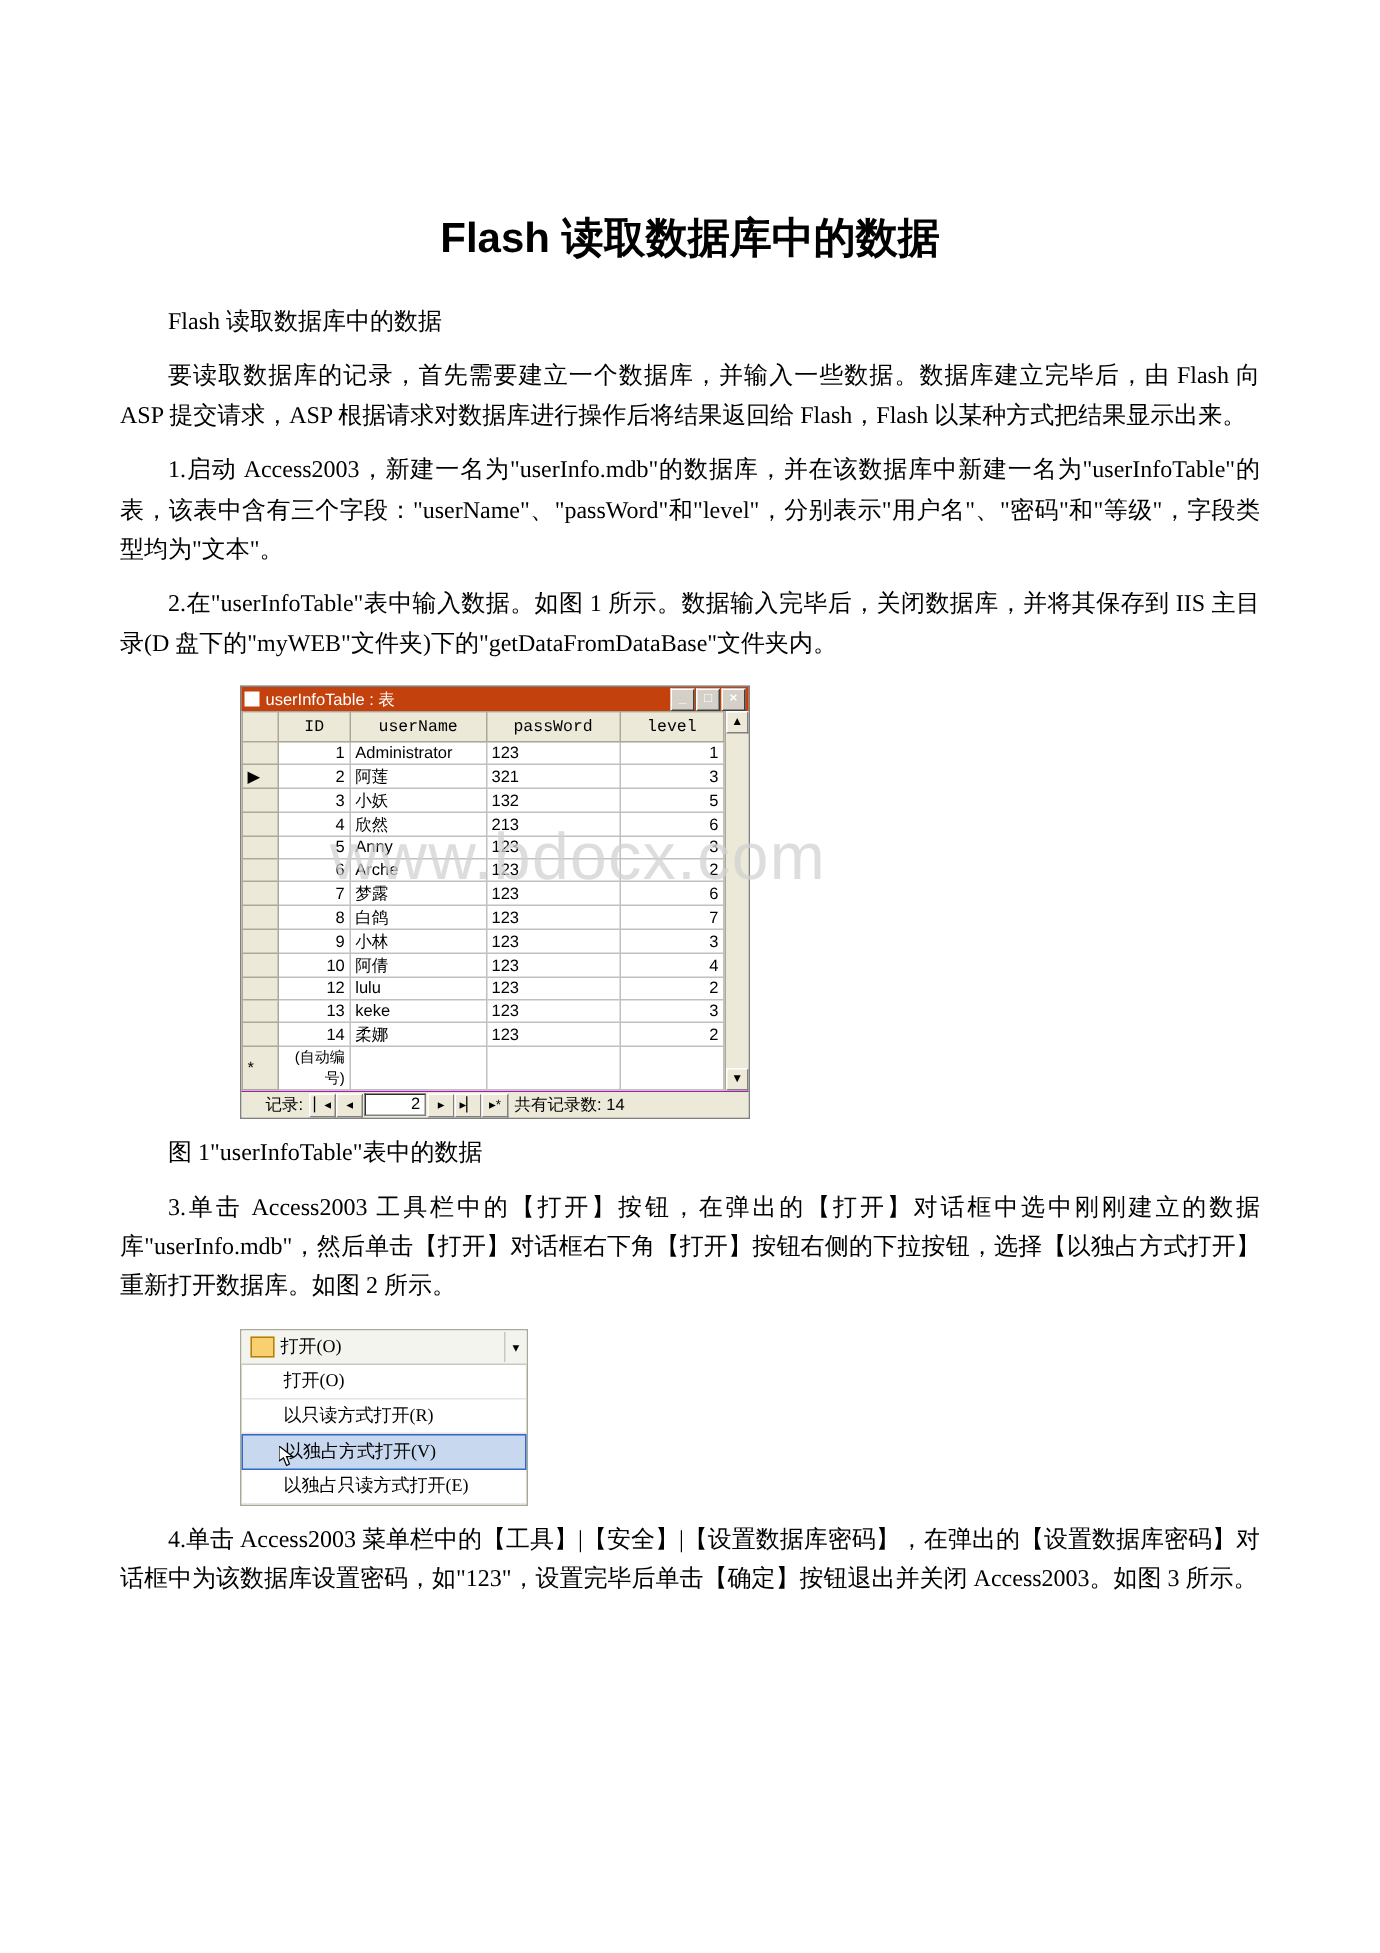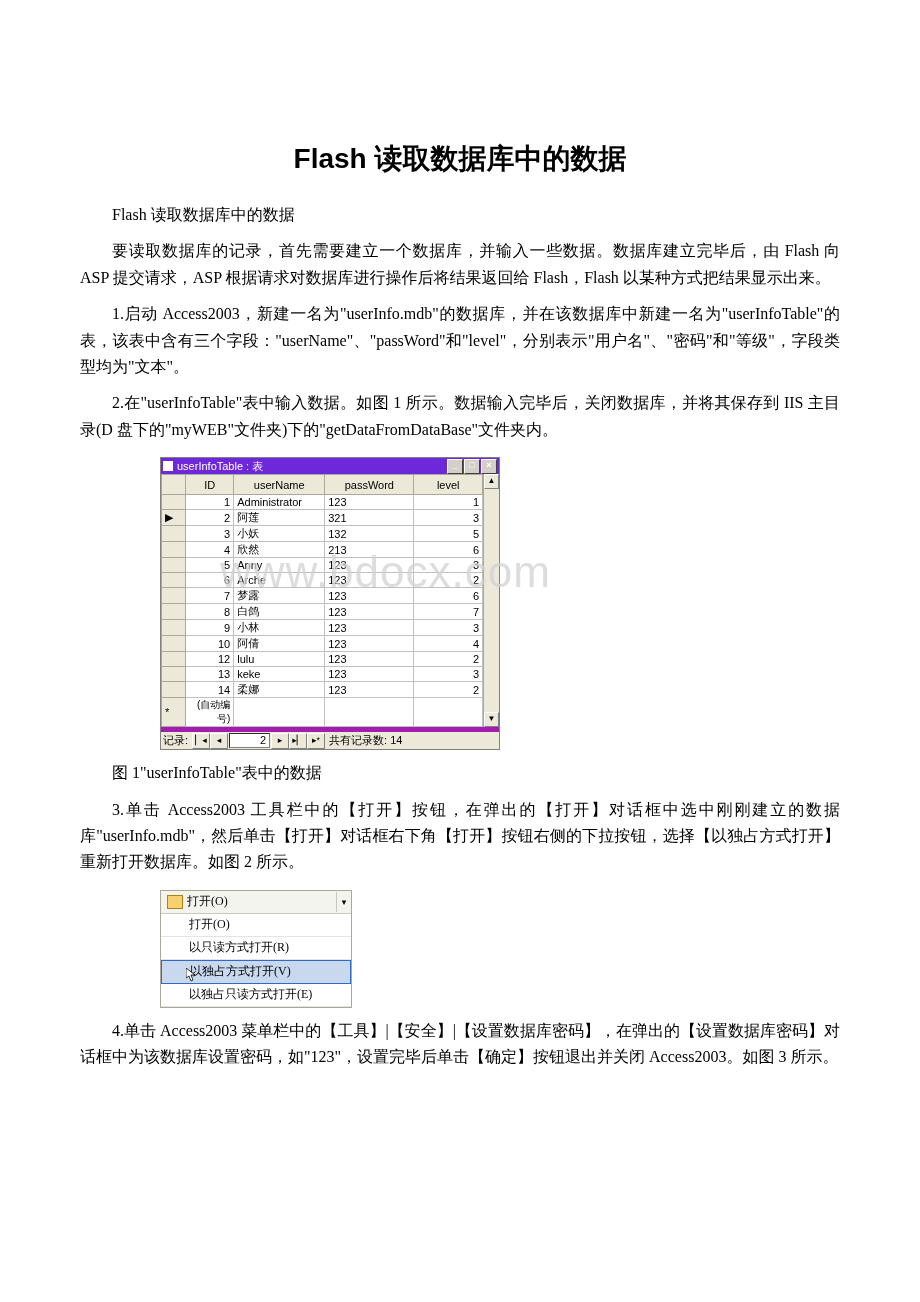--- a/index.html
+++ b/index.html
@@ -30,21 +30,21 @@
   
   .win {
     width: 338px;
     border: 1px solid #808080;
     background: #d4d0c8;
     font-family: "SimSun", sans-serif;
     font-size: 11px;
   }
   .titlebar {
     height: 16px;
-    background: #6d28d9;
+    background: #c2410c;
     color: #fff;
     display: flex;
     align-items: center;
     padding: 0 2px;
   }
   .title-icon {
     width: 10px; height: 10px;
     background: #fff;
     margin-right: 4px;
   }
@@ -60,20 +60,21 @@
     font-family: Arial, sans-serif; font-weight: bold;
   }
   .tbl-wrap { display: flex; }
   .tbl { border-collapse: collapse; background: #fff; width: 322px; }
   .tbl th {
     background: #ece9d8;
     border: 1px solid #aca899;
     font-weight: normal;
     height: 17px;
     font-size: 11px;
+    font-family: Liberation Mono, monospace;
   }
   .tbl td {
     border: 1px solid #c0c0c0;
     height: 14px;
     padding: 0 3px;
     font-size: 11px;
   }
   .rowhdr {
     background: #ece9d8;
     border: 1px solid #aca899 !important;
@@ -91,23 +92,23 @@
     background: #ece9d8;
     border: 1px solid #fff;
     border-right-color: #808080; border-bottom-color: #808080;
     box-sizing: border-box; text-align: center;
     font-size: 8px; line-height: 12px;
   }
   .strack { flex: 1; }
   .nav {
     height: 17px;
     background: #ece9d8;
-    border-top: 5px solid #a21caf;
+    border-top: 1px solid #a21caf;
     display: flex; align-items: center;
-    font-size: 11px; padding-left: 2px;
+    font-size: 11px; padding-left: 16px;
   }
   .nav-lbl { margin-right: 4px; }
   .nav-btn {
     width: 16px; height: 14px;
     background: #ece9d8;
     border: 1px solid #fff;
     border-right-color: #808080; border-bottom-color: #808080;
     font-size: 9px; line-height: 12px; text-align: center;
     font-family: Arial;
   }

